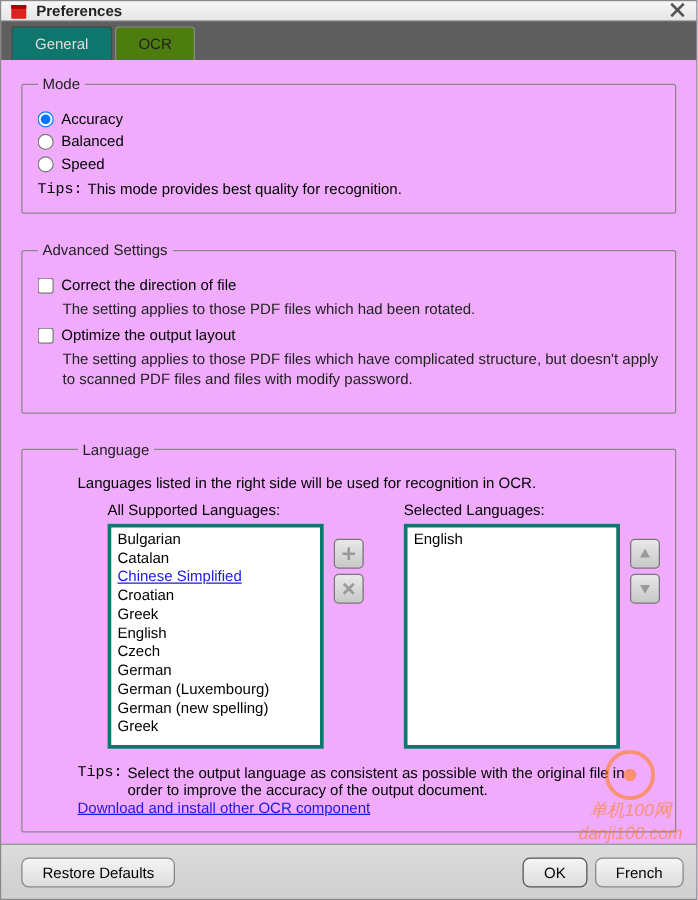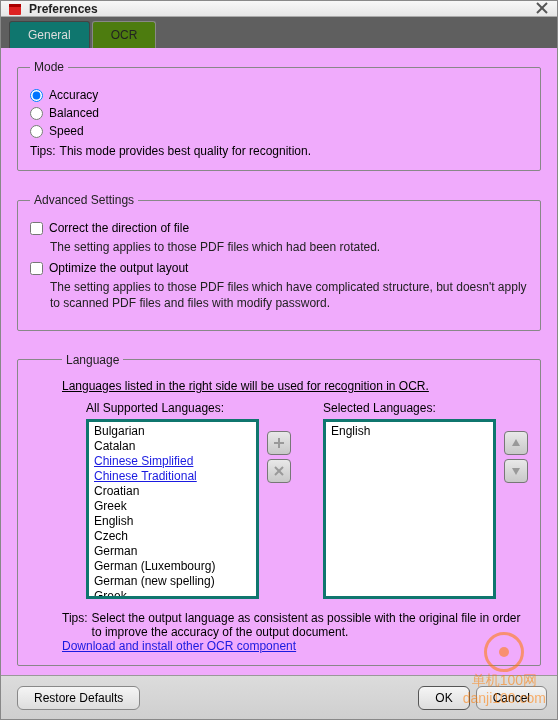--- a/index.html
+++ b/index.html
@@ -81,22 +81,22 @@
 .sub-desc {
   margin-left: 20px;
   color: #222;
   margin-bottom: 6px;
   line-height: 1.35;
 }
 .tips {
   display: flex;
   margin-top: 6px;
 }
-.tips .tips-label { margin-right: 4px; }
-.lang-desc { margin: 2px 0 8px 0; text-decoration: underline; }
+.tips .tips-label { margin-right: 4px; font-family: Liberation Mono, monospace; }
+.lang-desc { margin: 2px 0 8px 0; }
 .lang-columns {
   display: flex;
   gap: 8px;
 }
 .lang-col { flex: 1; display: flex; flex-direction: column; margin-left: 24px; }
 .lang-col-label { margin-bottom: 4px; }
 .listbox {
   background: #fff;
   border: 3px solid #0f766e;
   height: 180px;
@@ -136,25 +136,26 @@
   border-radius: 6px;
   background: linear-gradient(#f5f5f5,#ddd);
   padding: 4px 16px;
   margin-left: 6px;
   cursor: pointer;
   font-size: 12px;
 }
 .btn.primary { border-color: #555; font-weight: normal; }
 .watermark {
   position: absolute;
-  right: 12px; bottom: 14px;
+  right: 12px; bottom: 46px;
   font-size: 14px; color: #ff7b00;
   opacity: 0.55;
   pointer-events:none;
   text-align:center;
+  font-style:italic;
 }
 .watermark .circle {
   width:40px;height:40px;border:3px solid #ff7b00;border-radius:50%;
   display:flex;align-items:center;justify-content:center;margin:0 auto;
 }
 .watermark .dot{width:10px;height:10px;background:#ff7b00;border-radius:50%;}
 .lang-fieldset { margin-bottom: 0; padding-left: 44px; }
 </style>
 </head>
 <body>
@@ -222,21 +223,20 @@
       <legend>Language</legend>
       <div class="lang-desc">Languages listed in the right side will be used for recognition in OCR.</div>
 
       <div class="lang-columns">
         <div class="lang-col">
           <div class="lang-col-label">All Supported Languages:</div>
           <div class="listbox" id="all-list">
               <div class="item">Bulgarian</div>
               <div class="item">Catalan</div>
               <div class="item link">Chinese Simplified</div>
-              <div class="item link">Chinese Traditional</div>
               <div class="item">Croatian</div>
               <div class="item">Greek</div>
               <div class="item">English</div>
               <div class="item">Czech</div>
               <div class="item">German</div>
               <div class="item">German (Luxembourg)</div>
               <div class="item">German (new spelling)</div>
               <div class="item">Greek</div>
             </div>
         </div>
@@ -280,21 +280,21 @@
       </div>
       <a class="link-a">Download and install other OCR component</a>
     </fieldset>
 
   </div>
 
   <div class="footer">
     <button class="btn">Restore Defaults</button>
     <div class="spacer"></div>
     <button class="btn primary">OK</button>
-    <button class="btn">Cancel</button>
+    <button class="btn">French</button>
   </div>
 
 </div>
 
 <div class="watermark">
   <div class="circle">
       <div class="dot"></div>
     </div>
   <div>单机100网</div>
   <div>danji100.com</div>

